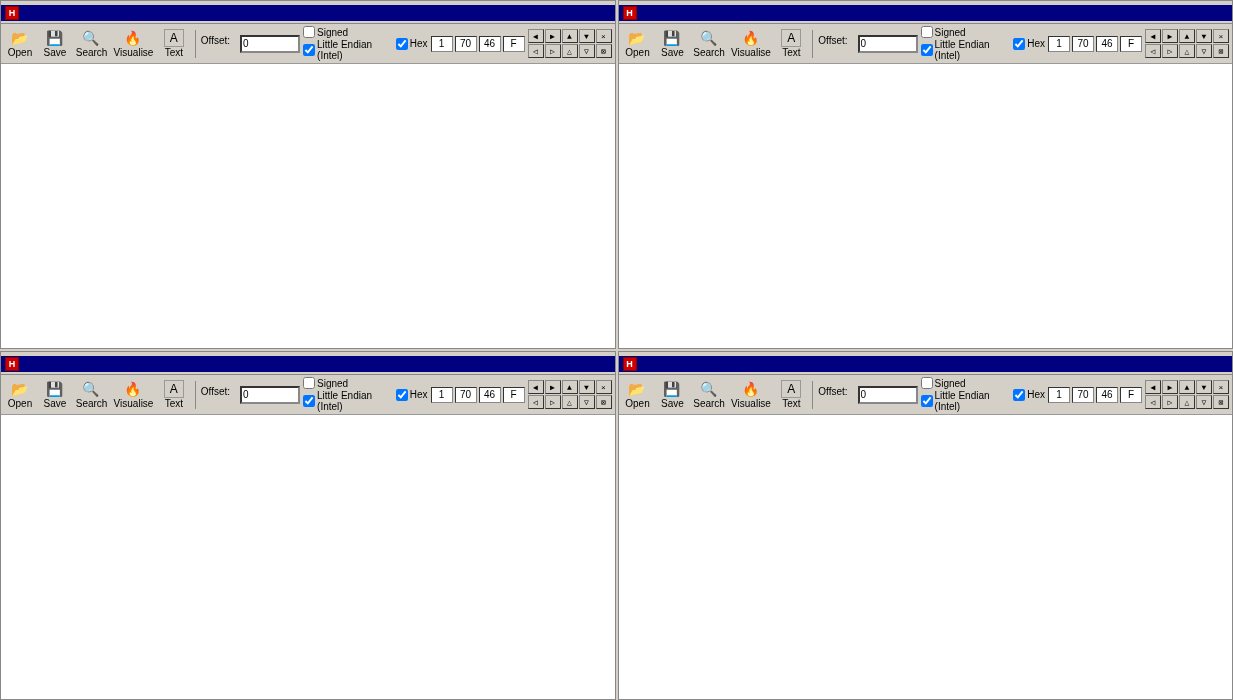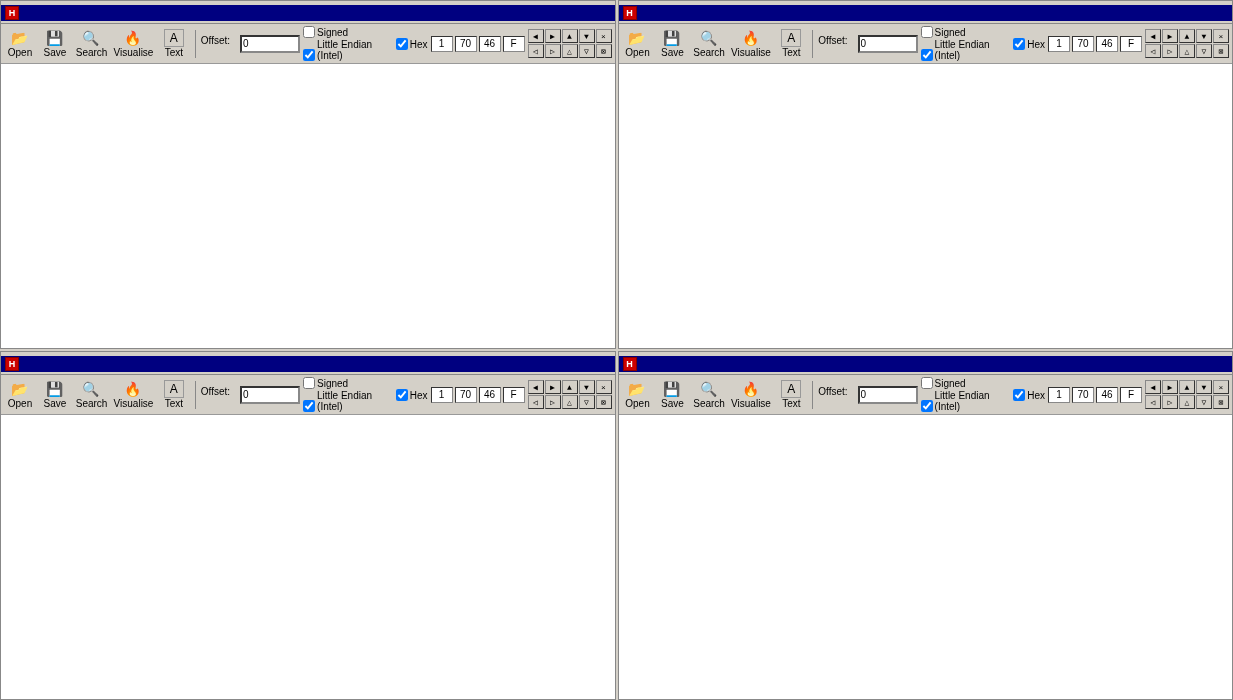--- a/index.html
+++ b/index.html
@@ -106,21 +106,21 @@
     }
     .checkboxes {
       display: flex;
       flex-direction: column;
       gap: 1px;
       font-family: Arial, sans-serif;
       font-size: 10px;
     }
     .checkbox-row {
       display: flex;
-      align-items: flex-end;
+      align-items: center;
       gap: 2px;
     }
     .value-displays {
       display: flex;
       align-items: center;
       gap: 2px;
       font-family: Arial, sans-serif;
       font-size: 10px;
     }
     .val-box {

